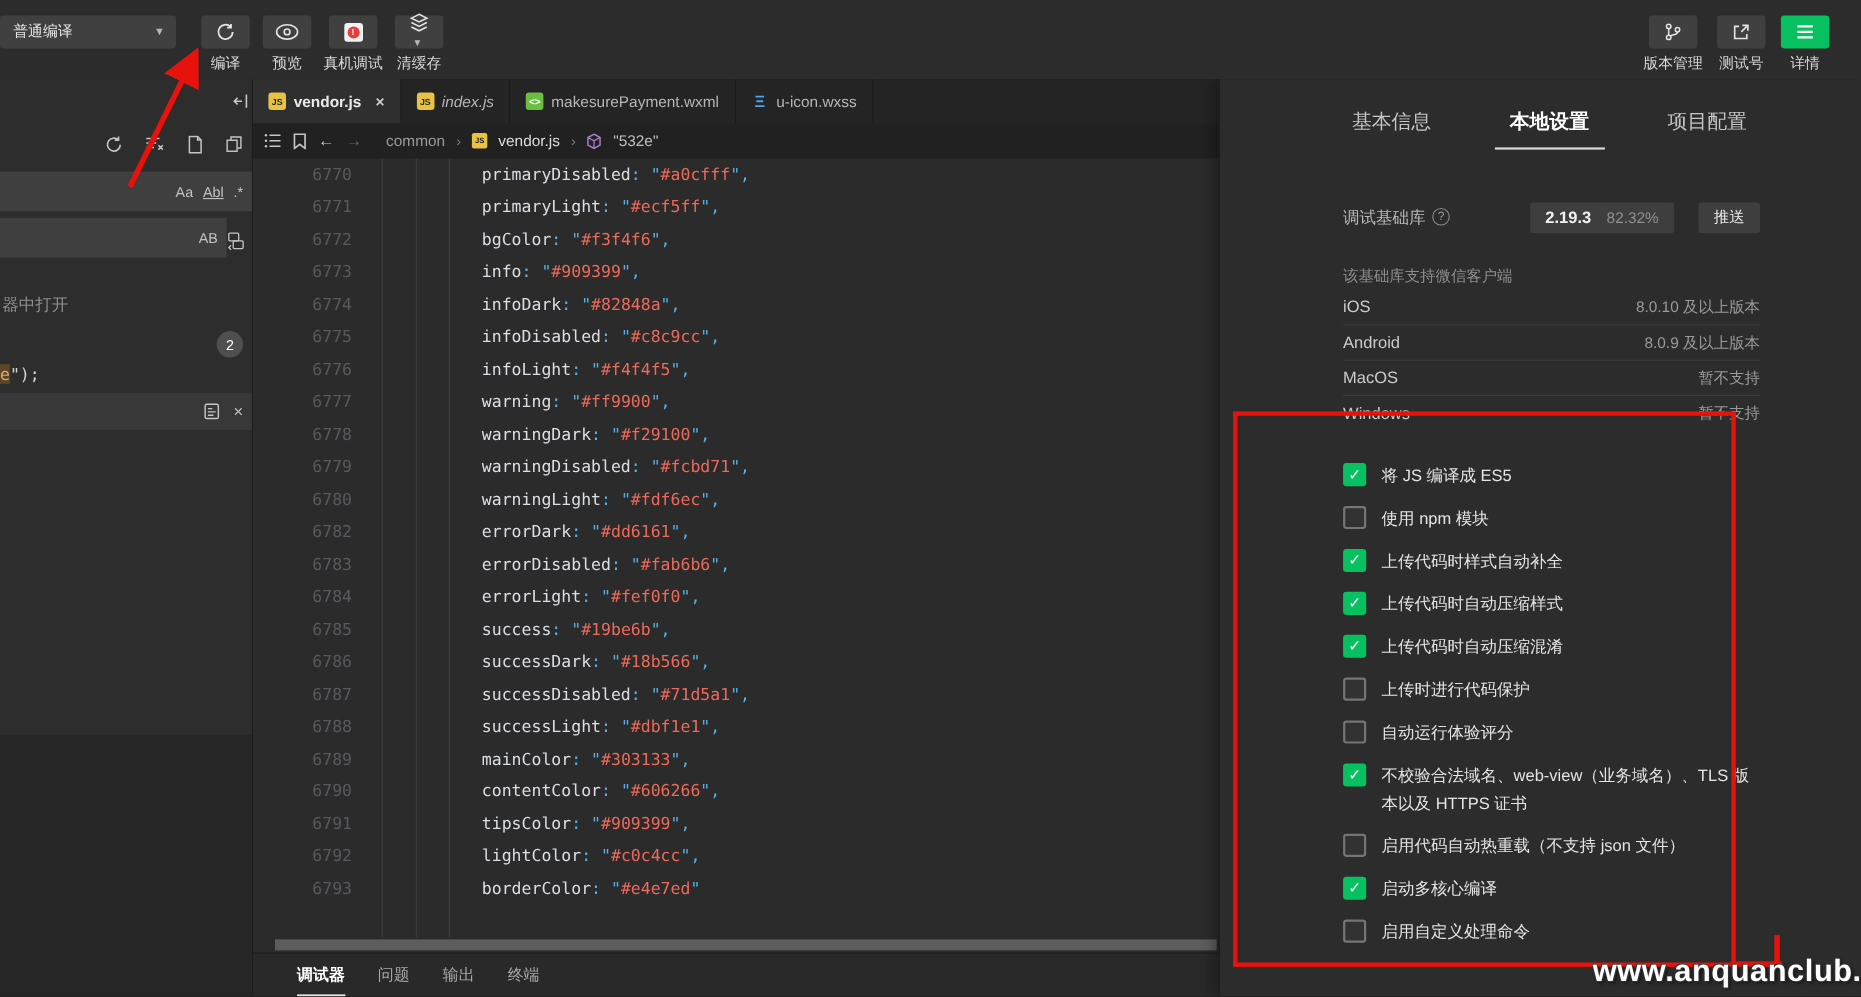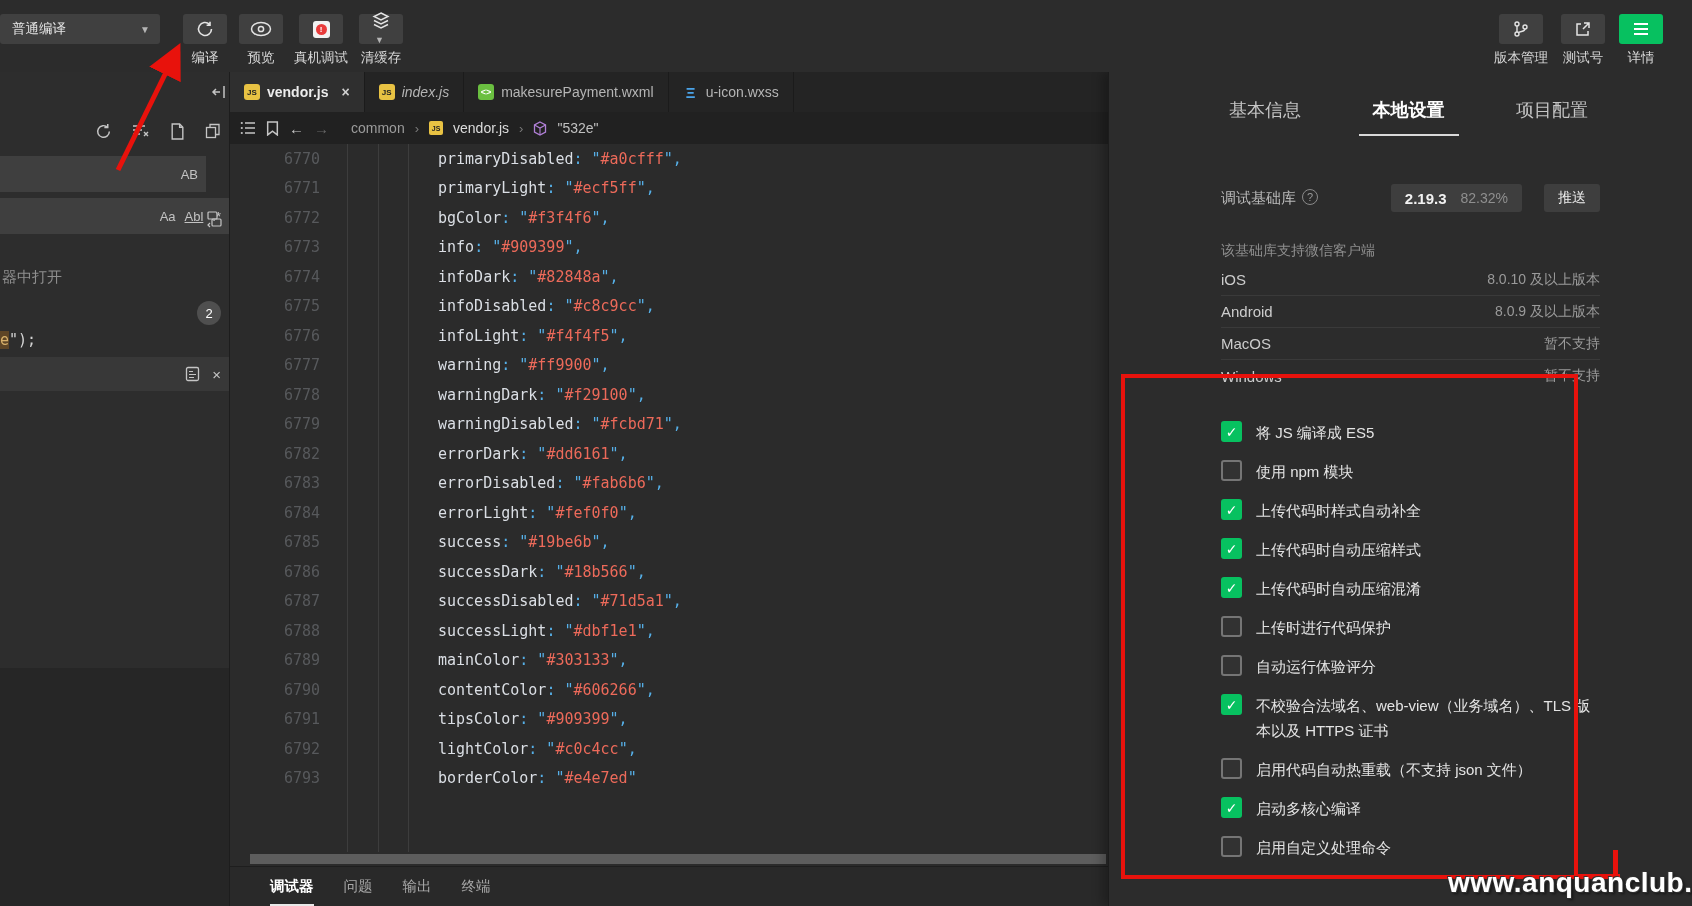--- a/index.html
+++ b/index.html
@@ -224,27 +224,27 @@
             <path d="M9 1v3h3" fill="none" stroke="#c5c5c5" stroke-width="1.3"></path>
           </svg>
       </span>
       <span>
         <svg class="icon" width="16" height="16" viewBox="0 0 16 16">
             <rect x="1.5" y="4.5" width="9" height="10" fill="none" stroke="#c5c5c5" stroke-width="1.3"></rect>
             <path d="M5 4.5v-3h9v10h-3" fill="none" stroke="#c5c5c5" stroke-width="1.3"></path>
           </svg>
       </span>
     </div>
-    <div class="sb-input replace">
-      <span class="mini-t">AB</span>
-    </div>
     <div class="sb-input">
       <span class="mini-t">Aa</span>
       <span class="mini-t u">Abl</span>
       <span class="mini-t">.*</span>
+    </div>
+    <div class="sb-input replace">
+      <span class="mini-t">AB</span>
     </div>
     <div style="position:absolute; right:5px; top:138px;">
       <svg class="icon" width="18" height="18" viewBox="0 0 18 18">
           <rect x="2" y="2" width="9" height="7" rx="1" fill="none" stroke="#c5c5c5" stroke-width="1.2"></rect>
           <rect x="6" y="9" width="9" height="7" rx="1" fill="none" stroke="#c5c5c5" stroke-width="1.2"></rect>
           <path d="M4 13l-2 2 2 2" stroke="#c5c5c5" stroke-width="1.2" fill="none"></path>
         </svg>
     </div>
     <div class="sb-result">器中打开</div>
     <div class="sb-badge-row">
@@ -348,20 +348,24 @@
           <span class="ln">6777</span>
           <span class="ct"><span class="k">warning</span><span class="p">: "</span><span class="v">#ff9900</span><span class="p">",</span></span>
         </div>
         <div class="line">
           <span class="ln">6778</span>
           <span class="ct"><span class="k">warningDark</span><span class="p">: "</span><span class="v">#f29100</span><span class="p">",</span></span>
         </div>
         <div class="line">
           <span class="ln">6779</span>
           <span class="ct"><span class="k">warningDisabled</span><span class="p">: "</span><span class="v">#fcbd71</span><span class="p">",</span></span>
+        </div>
+        <div class="line">
+          <span class="ln">6780</span>
+          <span class="ct"><span class="k">warningLight</span><span class="p">: "</span><span class="v">#fdf6ec</span><span class="p">",</span></span>
         </div>
         <div class="line">
           <span class="ln">6782</span>
           <span class="ct"><span class="k">errorDark</span><span class="p">: "</span><span class="v">#dd6161</span><span class="p">",</span></span>
         </div>
         <div class="line">
           <span class="ln">6783</span>
           <span class="ct"><span class="k">errorDisabled</span><span class="p">: "</span><span class="v">#fab6b6</span><span class="p">",</span></span>
         </div>
         <div class="line">

